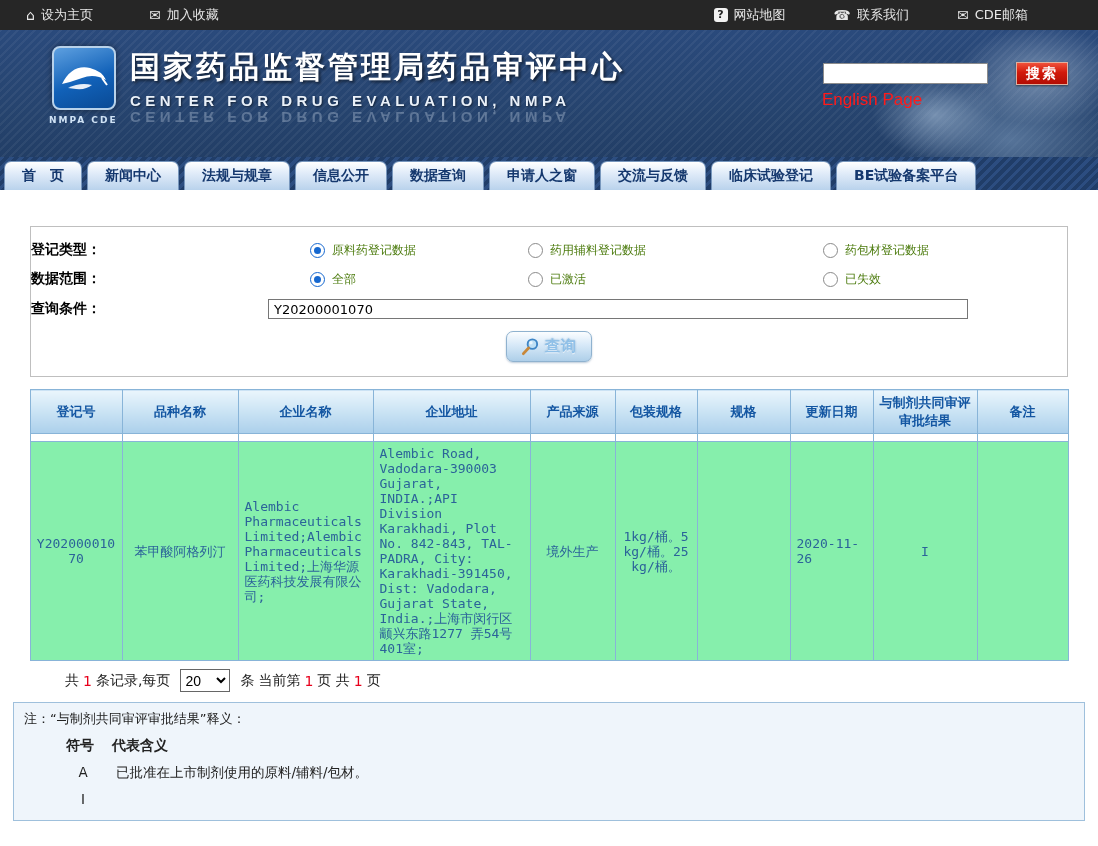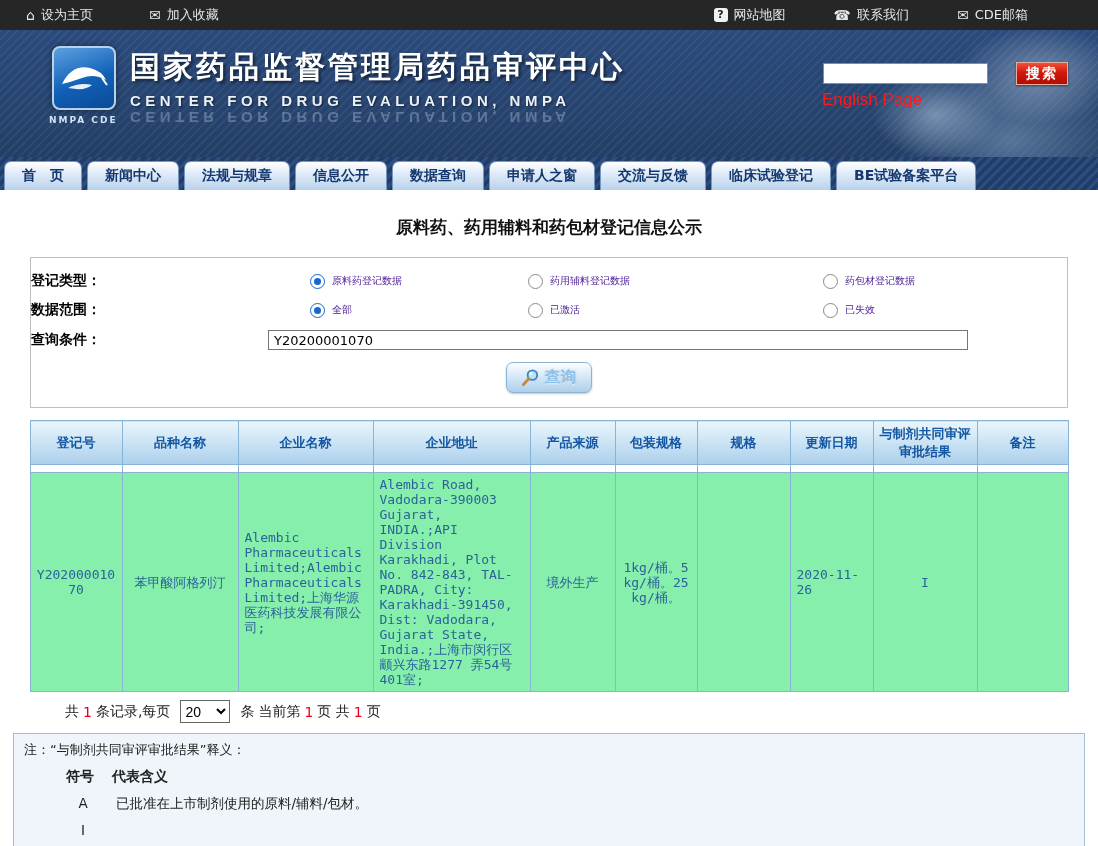--- a/index.html
+++ b/index.html
@@ -38,21 +38,21 @@
   .nav { height:33px; background:repeating-linear-gradient(135deg,#2c4d80 0 3px,#203d68 3px 7px); display:flex; align-items:flex-end; padding-left:4px; }
   .tab { height:29px; margin-right:5px; padding:0 17px; display:flex; align-items:center; justify-content:center; border-radius:7px 7px 0 0; border:1px solid #7897bd; border-bottom:none; background:linear-gradient(180deg,#ffffff 0%,#e4eefa 35%,#b9d2ec 100%); color:#15386e; font-size:14px; font-weight:bold; white-space:nowrap; cursor:pointer; box-shadow:inset 0 1px 0 #fff; }
 
   
   .content { background:#fff; padding-top:18px; }
   .page-title { text-align:center; font-size:17px; font-weight:bold; color:#111; margin-top:8px; }
 
   .form-box { width:1038px; margin:18px auto 0; border:1px solid #bfbfbf; padding:14px 0 12px; }
   .frow { display:flex; align-items:center; margin-bottom:11px; }
   .flabel { flex:0 0 207px; text-align:left; font-size:14px; font-weight:bold; color:#000; }
-  .opt { display:inline-flex; align-items:center; gap:7px; font-size:10px; color:#4c1d95; cursor:pointer;text-align:right; }
+  .opt { display:inline-flex; align-items:center; gap:7px; font-size:12px; color:#4d7c0f; cursor:pointer;text-align:right; }
   .opt1 { margin-left:72px; width:218px; }
   .opt2 { width:295px; }
   .radio { width:15px; height:15px; border-radius:50%; border:1px solid #8a8a8a; background:#fff; display:inline-block; position:relative; }
   .radio.sel { border:1px solid #1668d0; }
   .radio.sel::after { content:""; position:absolute; left:3px; top:3px; width:7px; height:7px; border-radius:50%; background:#1668d0; }
   .qinput { margin-left:30px; width:700px; height:20px; border:1px solid #767676; font-size:13px; padding:0 5px; font-family:"DejaVu Sans",sans-serif; }
   .btnrow { display:flex; justify-content:center; margin-top:12px; margin-bottom:2px; }
   .query-btn { width:86px; height:31px; border:1px solid #8fb2cf; border-radius:7px; background:linear-gradient(180deg,#fbfdff 0%,#d7e9f8 45%,#aecfe9 100%); display:flex; align-items:center; justify-content:center; gap:5px; cursor:pointer; box-shadow:0 1px 2px rgba(120,150,180,.5); }
   .query-btn-label { color:#8fc0e8; font-size:15px; font-weight:bold; text-shadow:0 1px 1px #fff, 0 0 2px #5d94c4; letter-spacing:1px; }
 
@@ -135,21 +135,20 @@
   <div class="tab">法规与规章</div>
   <div class="tab">信息公开</div>
   <div class="tab">数据查询</div>
   <div class="tab">申请人之窗</div>
   <div class="tab">交流与反馈</div>
   <div class="tab">临床试验登记</div>
   <div class="tab">BE试验备案平台</div>
 </div>
 
 <div class="content">
-  <div class="page-title">原料药、药用辅料和药包材登记信息公示</div>
 
   <div class="form-box">
     <div class="frow">
       <span class="flabel">登记类型：</span>
       <span class="opt opt1">
         <span class="radio sel"></span>
         <span>原料药登记数据</span>
       </span>
       <span class="opt opt2">
         <span class="radio"></span>

